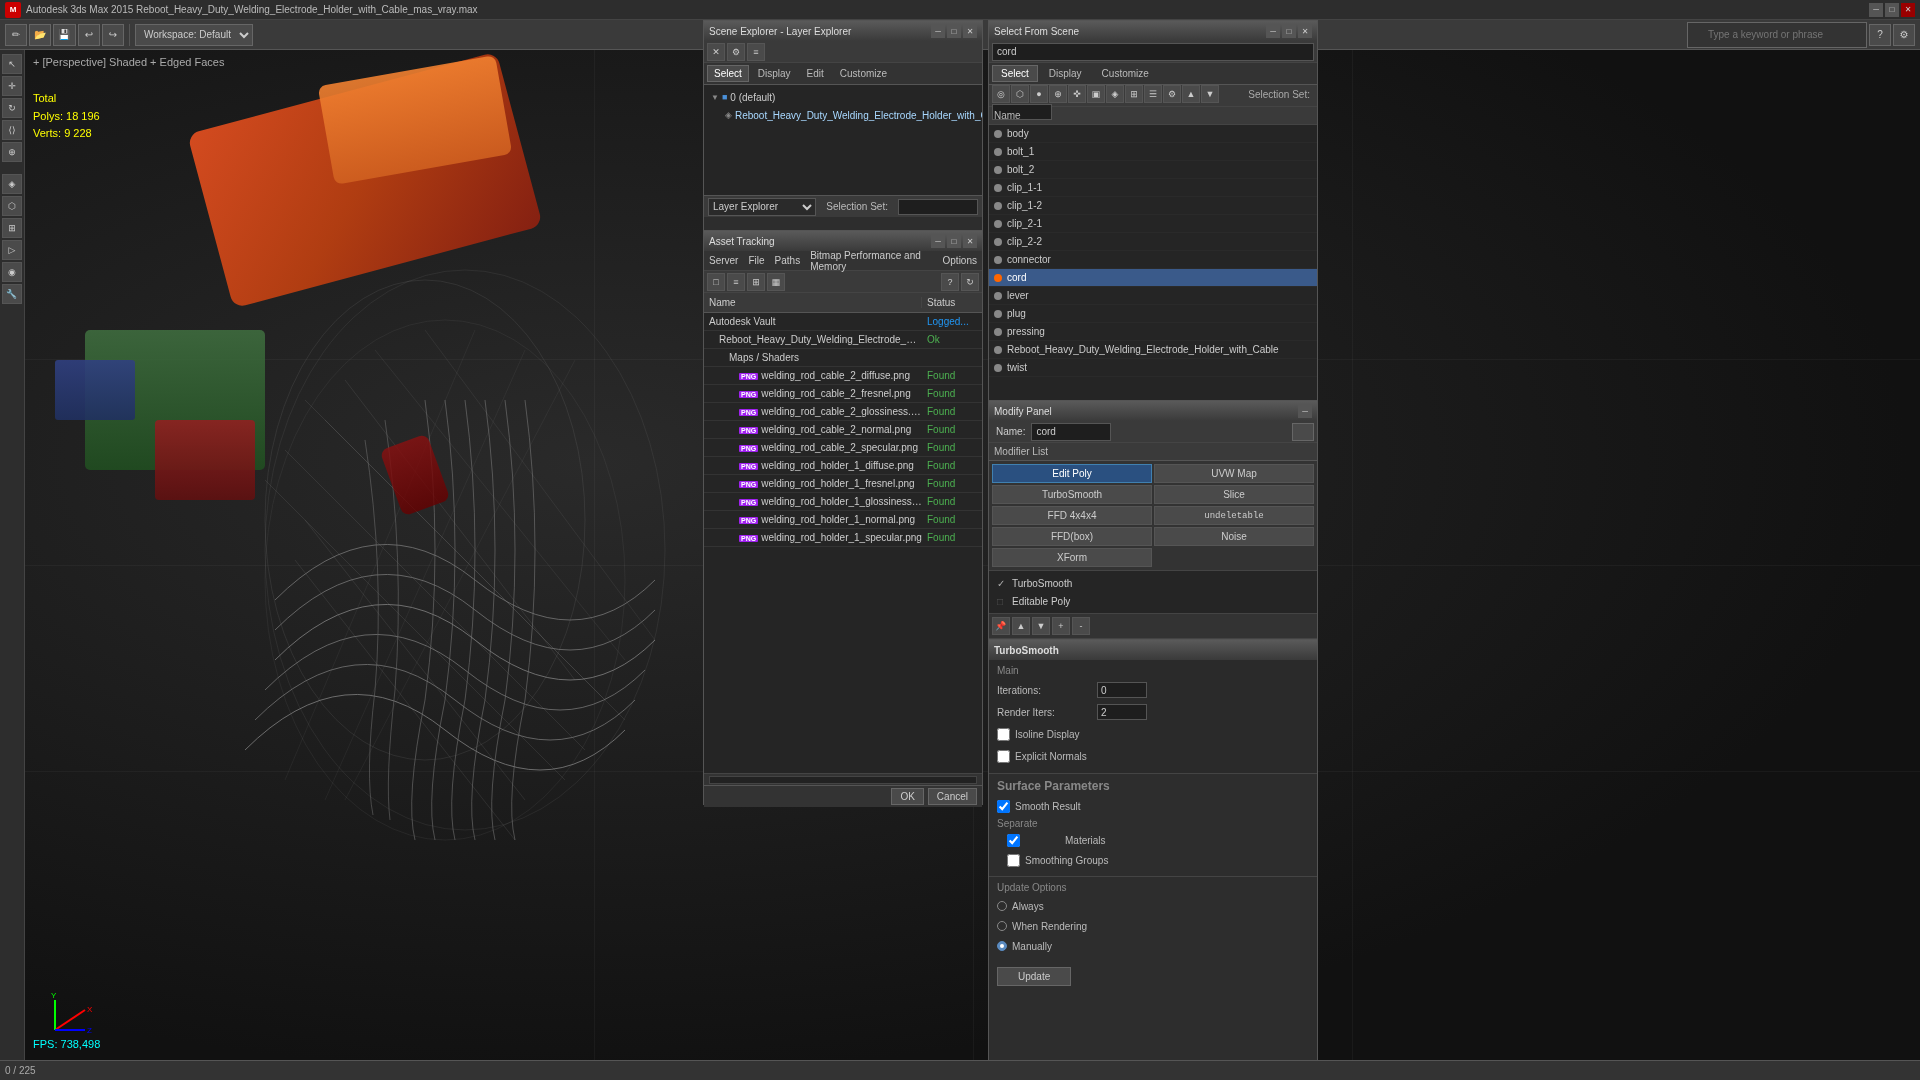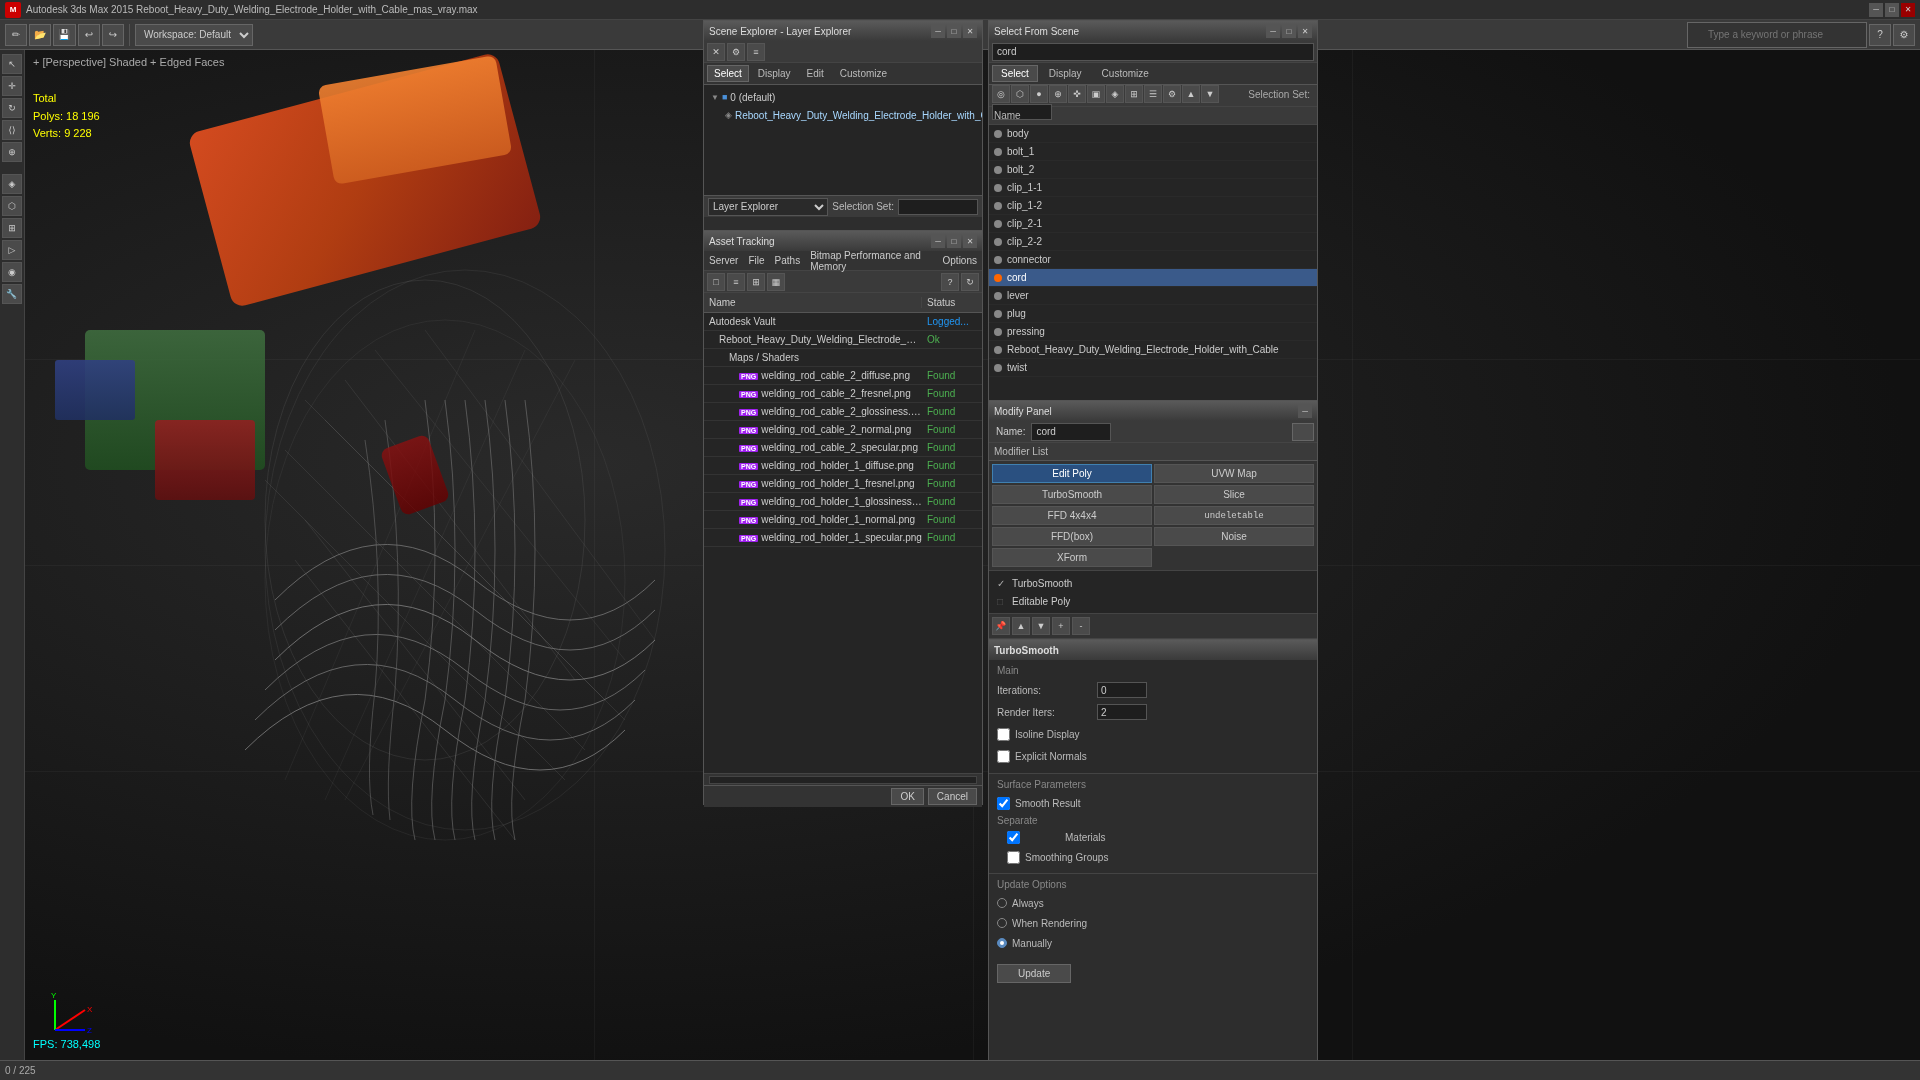--- a/index.html
+++ b/index.html
@@ -228,21 +228,21 @@
     }
     .se-row .expand-icon { margin-right: 3px; color: #888; font-size: 8px; }
 
     
     #se-footer {
       height: 22px;
       background: #3a3a3a;
       display: flex;
       align-items: center;
       padding: 0 4px;
-      gap: 4px;
+      gap: 10px;
       border-top: 1px solid #555;
     }
     .layer-dropdown {
       background: #2a2a2a;
       border: 1px solid #555;
       color: #ccc;
       height: 18px;
       font-size: 10px;
       flex: 1;
     }
@@ -579,21 +579,21 @@
       font-size: 10px;
       padding: 0 3px;
     }
     .ts-checkbox { margin-right: 5px; }
     .ts-check-label { font-size: 10px; color: #bbb; }
 
     #mp-surface-params {
       padding: 5px 8px;
       border-top: 1px solid #444;
     }
-    .sp-header { font-size: 10px; color: #888; margin-bottom: 4px; }
+    .sp-header { font-size: 12px; color: #888; margin-bottom: 4px; font-weight: bold; }
     .sp-row {
       display: flex;
       align-items: center;
       height: 18px;
       margin-bottom: 2px;
     }
 
     #mp-update-options {
       padding: 5px 8px;
       border-top: 1px solid #444;

